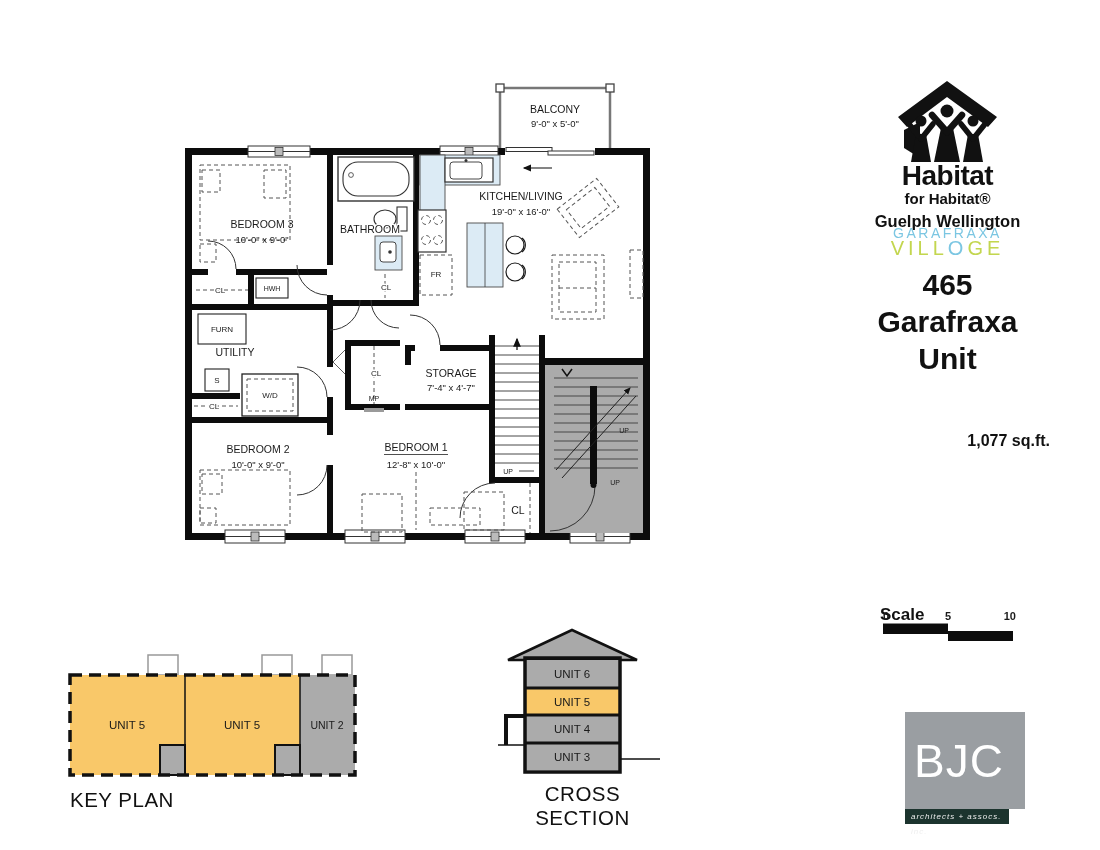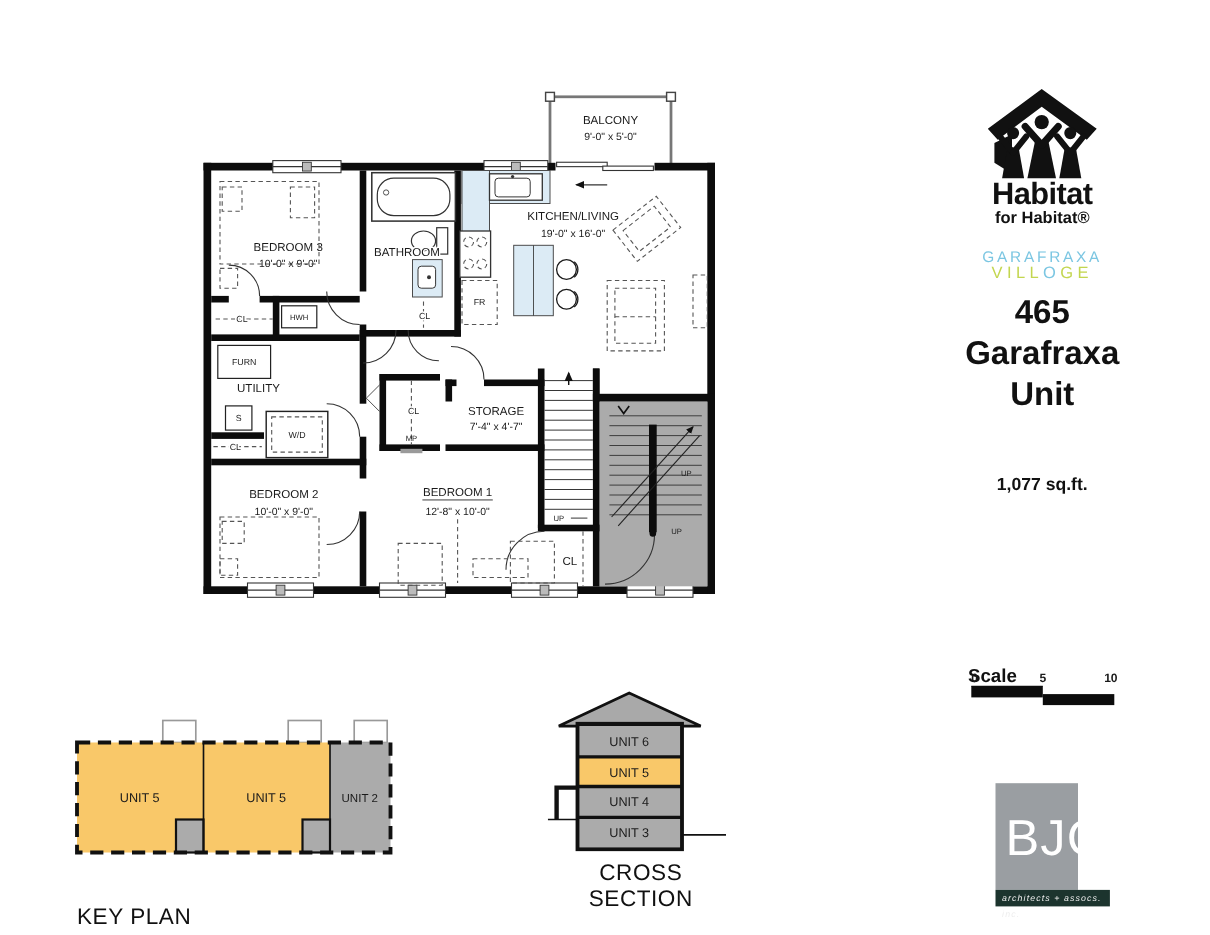--- a/index.html
+++ b/index.html
@@ -15,28 +15,28 @@
   .hair{stroke:#3a3a3a;fill:none;stroke-width:0.8;}
   .dash{stroke:#555;fill:none;stroke-width:1;stroke-dasharray:4 3;}
   .blue{fill:#dcebf5;stroke:#4a4a4a;stroke-width:0.9;}
   .arc{stroke:#333;fill:none;stroke-width:1;}
   
   .brandcol{width:205px;text-align:center;}
   .habitat-word{font-size:28px;font-weight:bold;letter-spacing:-0.5px;line-height:28px;}
   .habitat-sub{font-size:15px;font-weight:bold;line-height:17px;}
   .habitat-region{font-size:16.5px;font-weight:bold;margin-top:5px;}
   .village1{font-size:14px;letter-spacing:2.5px;color:#7bc6e2;line-height:14px;}
-  .village2{font-size:15px;letter-spacing:4px;color:#c3d64f;line-height:17px;}
+  .village2{font-size:20px;letter-spacing:4px;color:#c3d64f;line-height:17px;}
   .village-o{color:#7bc6e2;}
   .unit-title{font-size:30px;font-weight:bold;line-height:37px;}
   .area-txt{font-size:16px;font-weight:bold;}
   .scale-label{font-size:17px;font-weight:bold;margin-top:15px;}
   .plan-caption{font-size:20.5px;letter-spacing:0.5px;}
   
-  .bjc-box{width:75px;height:97px;background:#9a9ea2;color:#fff;font-size:46px;font-weight:400;letter-spacing:1px;padding:26px 0 0 9px;box-sizing:border-box;line-height:46px;}
+  .bjc-box{width:120px;height:97px;background:#9a9ea2;color:#fff;font-size:46px;font-weight:400;letter-spacing:1px;padding:26px 0 0 9px;box-sizing:border-box;line-height:46px;}
   .bjc-bar{width:104px;height:15px;background:#1c342e;color:#eee;font-size:8px;font-style:italic;letter-spacing:1px;line-height:15px;padding-left:6px;box-sizing:border-box;}
 </style>
 </head>
 <body>
 
 <svg class="abs" style="left:178px;top:78px;" width="480" height="470" viewBox="0 0 480 470">
   <defs>
     <marker id="ah" markerWidth="8" markerHeight="8" refX="6" refY="3" orient="auto">
       <path d="M0,0 L7,3 L0,6 Z" fill="#111"></path>
     </marker>
@@ -320,34 +320,35 @@
     <line x1="31" y1="69" x2="19" y2="54"></line>
       <line x1="31" y1="69" x2="43" y2="54"></line>
     <line x1="83" y1="69" x2="71" y2="54"></line>
       <line x1="83" y1="69" x2="95" y2="54"></line>
   </g>
 </svg>
 
 <div class="abs brandcol" style="left:845px;top:162px;">
   <div class="habitat-word">Habitat</div>
   <div class="habitat-sub">for Habitat®</div>
+  <div class="habitat-region">Guelph Wellington</div>
 </div>
 
 <div class="abs brandcol" style="left:845px;top:226px;">
   <div class="village1">GARAFRAXA</div>
   <div class="village2"><span>VILL</span><span class="village-o">O</span><span>GE</span></div>
 </div>
 
 <div class="abs brandcol" style="left:845px;top:266px;">
   <div class="unit-title">465</div>
   <div class="unit-title">Garafraxa</div>
   <div class="unit-title">Unit</div>
 </div>
 
-<div class="abs brandcol area-txt" style="left:845px;top:432px;">1,077 sq.ft.</div>
+<div class="abs brandcol area-txt" style="left:845px;top:432px;text-align:right;">1,077 sq.ft.</div>
 
 <div class="abs scale-label" style="left:880px;top:590px;">Scale</div>
 <svg class="abs" style="left:880px;top:608px;" width="140" height="42" viewBox="0 0 140 42">
   <text x="3" y="12" font-size="11" font-weight="bold">0</text>
   <text x="68" y="12" font-size="11" font-weight="bold" text-anchor="middle">5</text>
   <text x="136" y="12" font-size="11" font-weight="bold" text-anchor="end">10</text>
   <line x1="3" y1="16" x2="68" y2="16" stroke="#111" stroke-width="1"></line>
   <rect x="3" y="16" width="65" height="10" fill="#0c0c0c"></rect>
   <rect x="68" y="23" width="65" height="10" fill="#0c0c0c"></rect>
 </svg>
@@ -361,21 +362,21 @@
   <rect x="242" y="30" width="55" height="100" fill="#ababab"></rect>
   <rect x="102" y="100" width="25" height="30" fill="#ababab" stroke="#111" stroke-width="2"></rect>
   <rect x="217" y="100" width="25" height="30" fill="#ababab" stroke="#111" stroke-width="2"></rect>
   <line x1="127" y1="30" x2="127" y2="130" stroke="#111" stroke-width="1.5"></line>
   <line x1="242" y1="30" x2="242" y2="130" stroke="#111" stroke-width="1.5"></line>
   <rect x="12" y="30" width="285" height="100" fill="none" stroke="#111" stroke-width="3.5" stroke-dasharray="12 7"></rect>
   <text x="69" y="84" font-size="11.5" text-anchor="middle">UNIT 5</text>
   <text x="184" y="84" font-size="11.5" text-anchor="middle">UNIT 5</text>
   <text x="269" y="84" font-size="10.5" text-anchor="middle">UNIT 2</text>
 </svg>
-<div class="abs plan-caption" style="left:70px;top:822px;">KEY PLAN</div>
+<div class="abs plan-caption" style="left:70px;top:788px;">KEY PLAN</div>
 
 <svg class="abs" style="left:498px;top:616px;" width="165" height="160" viewBox="0 0 165 160">
   <polygon points="10,44 74,14 139,44" fill="#a9a9a9" stroke="#111" stroke-width="2.5"></polygon>
   <rect x="27" y="44" width="95" height="28" fill="#ababab"></rect>
   <rect x="27" y="72" width="95" height="27" fill="#f9c869"></rect>
   <rect x="27" y="99" width="95" height="28" fill="#ababab"></rect>
   <rect x="27" y="127" width="95" height="27" fill="#ababab"></rect>
   <g stroke="#111" stroke-width="3">
     <line x1="27" y1="72" x2="122" y2="72"></line>
       <line x1="27" y1="99" x2="122" y2="99"></line>

